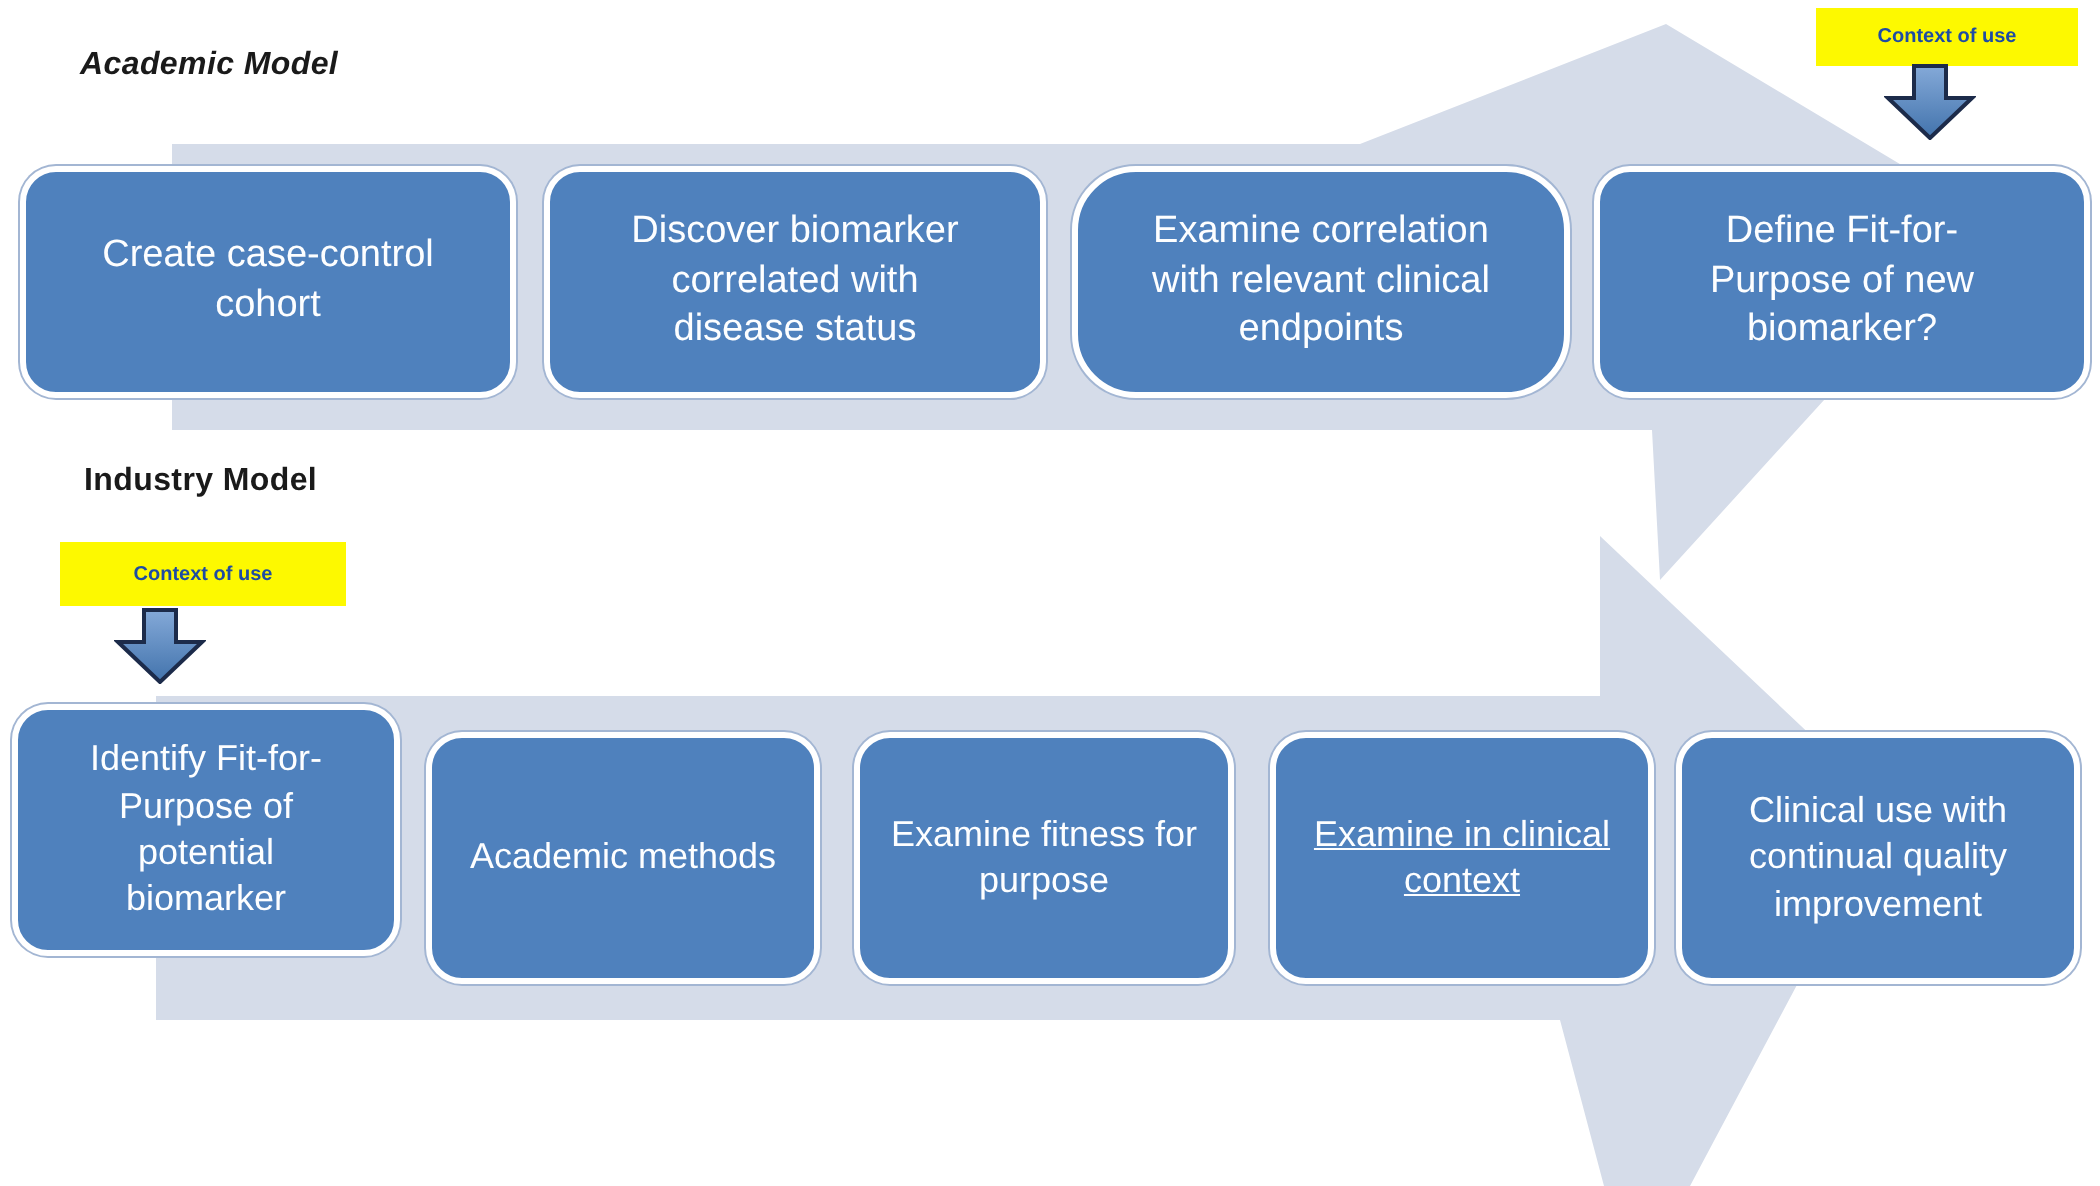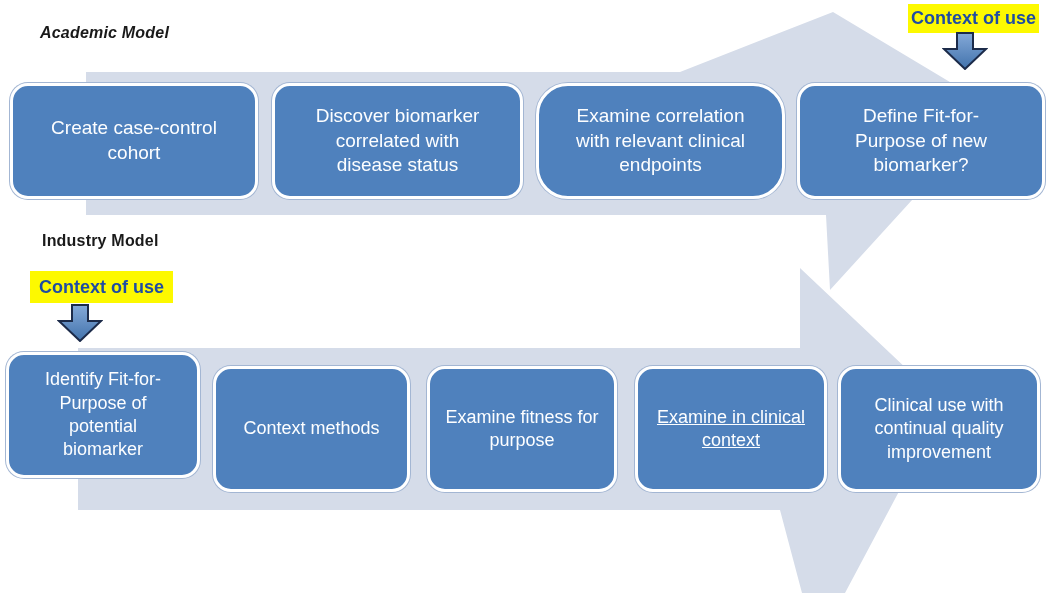--- a/index.html
+++ b/index.html
@@ -16,21 +16,21 @@
     position:absolute;z-index:2;background:#4f81bd;border:3px solid #ffffff;
     border-radius:18px;box-shadow:0 0 0 1px #a3b6d3;
     display:flex;align-items:center;justify-content:center;text-align:center;
     color:#fdfeff;box-sizing:border-box;padding:4px 10px;
   }
   .flow-box .box-label{white-space:pre-line;line-height:1.3;}
   .top-row .box-label{font-size:19px;}
   .bottom-row .box-label{font-size:18px;}
   .context-label{
     position:absolute;z-index:3;background:#fdf900;color:#1e4ca3;
-    font-weight:bold;font-size:18px;display:flex;align-items:center;justify-content:center;
+    font-weight:bold;font-size:10px;display:flex;align-items:center;justify-content:center;
     text-align:center;box-sizing:border-box;
   }
   .context-arrow{position:absolute;z-index:3;}
 </style>
 </head>
 <body>
 
 <svg id="bg-arrows" viewBox="0 0 1050 593" xmlns="http://www.w3.org/2000/svg">
   <polygon points="86,72 680,72 833,12 995,109 830,290 826,215 86,215" fill="#d5dce9"></polygon>
   <polygon points="78,348 800,348 800,268 945,405 845,593 802,593 780,510 78,510" fill="#d5dce9"></polygon>
@@ -84,21 +84,21 @@
   <polygon points="15,1 31,1 31,17 44,17 23,37 2,17 15,17" fill="url(#gradB)" stroke="#1c2b4a" stroke-width="2" stroke-linejoin="miter"></polygon>
 </svg>
 
 <div class="flow-box bottom-row" style="left:6px;top:352px;width:194px;height:126px;">
   <span class="box-label">Identify Fit-for-
 Purpose of
 potential
 biomarker</span>
 </div>
 <div class="flow-box bottom-row" style="left:213px;top:366px;width:197px;height:126px;">
-  <span class="box-label">Context methods</span>
+  <span class="box-label">Academic methods</span>
 </div>
 <div class="flow-box bottom-row" style="left:427px;top:366px;width:190px;height:126px;">
   <span class="box-label">Examine fitness for
 purpose</span>
 </div>
 <div class="flow-box bottom-row" style="left:635px;top:366px;width:192px;height:126px;text-decoration:underline;">
   <span class="box-label">Examine in clinical
 context</span>
 </div>
 <div class="flow-box bottom-row" style="left:838px;top:366px;width:202px;height:126px;">

